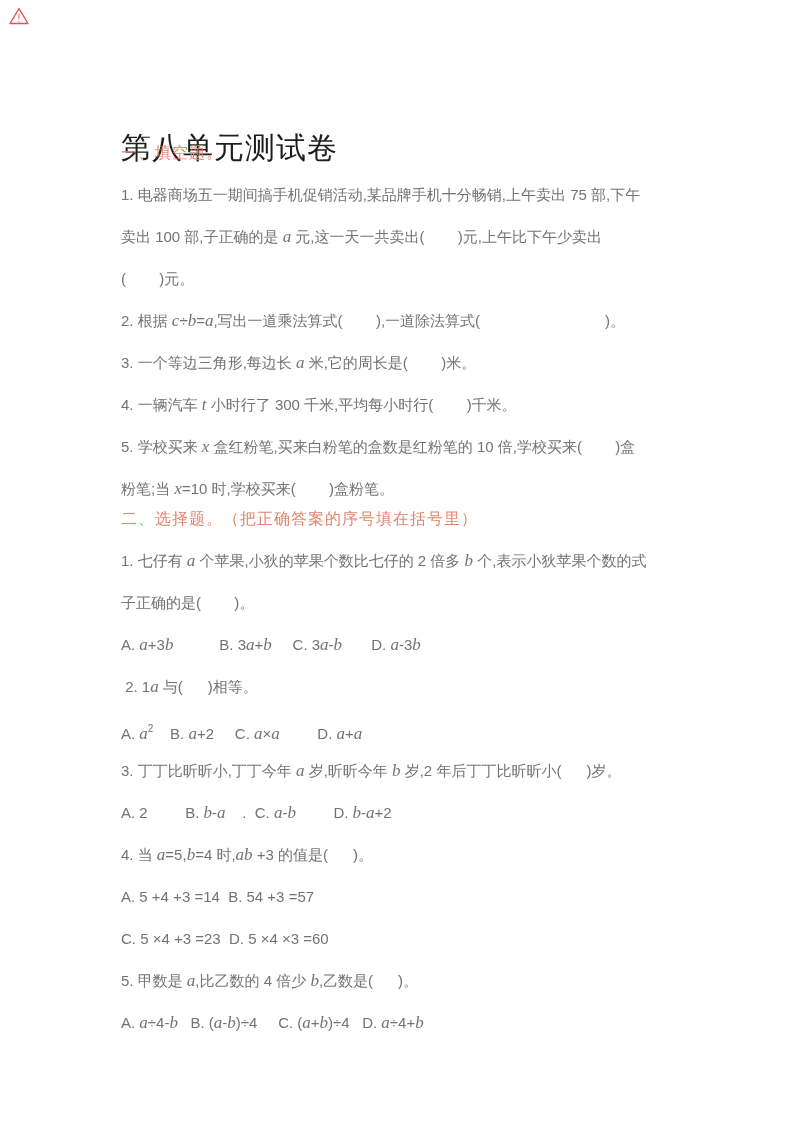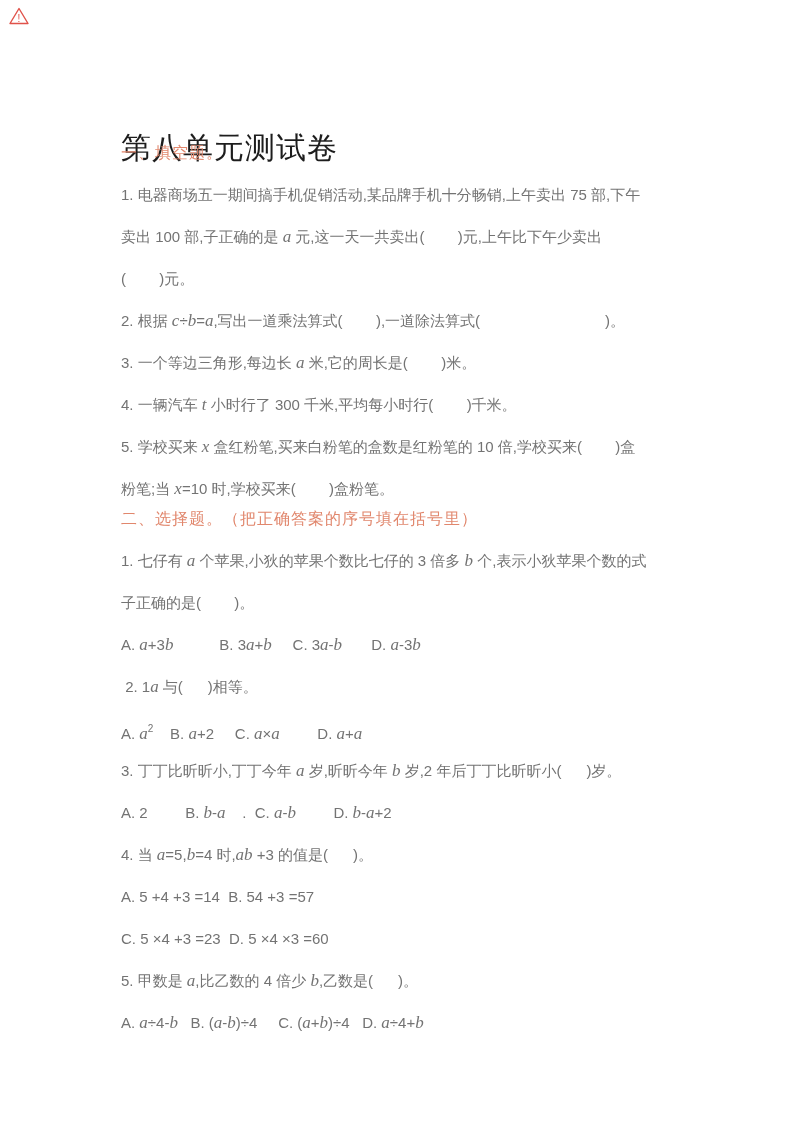--- a/index.html
+++ b/index.html
@@ -67,21 +67,21 @@
       <div class="line h"><span class="n">一、填空题。</span></div>
       <div class="line"><span class="n">1. 电器商场五一期间搞手机促销活动,某品牌手机十分畅销,上午卖出 75 部,下午</span></div>
       <div class="line"><span class="n">卖出 100 部,子正确的是 </span><span class="v">a</span><span class="n"> 元,这一天一共卖出(        )元,上午比下午少卖出</span></div>
       <div class="line"><span class="n">(        )元。</span></div>
       <div class="line"><span class="n">2. 根据 </span><span class="v">c</span><span class="n">÷</span><span class="v">b</span><span class="n">=</span><span class="v">a</span><span class="n">,写出一道乘法算式(        ),一道除法算式(                              )。</span></div>
       <div class="line"><span class="n">3. 一个等边三角形,每边长 </span><span class="v">a</span><span class="n"> 米,它的周长是(        )米。</span></div>
       <div class="line"><span class="n">4. 一辆汽车 </span><span class="v">t</span><span class="n"> 小时行了 300 千米,平均每小时行(        )千米。</span></div>
       <div class="line"><span class="n">5. 学校买来 </span><span class="v">x</span><span class="n"> 盒红粉笔,买来白粉笔的盒数是红粉笔的 10 倍,学校买来(        )盒</span></div>
       <div class="line"><span class="n">粉笔;当 </span><span class="v">x</span><span class="n">=10 时,学校买来(        )盒粉笔。</span></div>
       <div class="line h h2"><span class="n">二、选择题。（把正确答案的序号填在括号里）</span></div>
-      <div class="line"><span class="n">1. 七仔有 </span><span class="v">a</span><span class="n"> 个苹果,小狄的苹果个数比七仔的 3 倍多 </span><span class="v">b</span><span class="n"> 个,表示小狄苹果个数的式</span></div>
+      <div class="line"><span class="n">1. 七仔有 </span><span class="v">a</span><span class="n"> 个苹果,小狄的苹果个数比七仔的 2 倍多 </span><span class="v">b</span><span class="n"> 个,表示小狄苹果个数的式</span></div>
       <div class="line"><span class="n">子正确的是(        )。</span></div>
       <div class="line"><span class="n">A. </span><span class="v">a</span><span class="n">+3</span><span class="v">b</span><span class="n">           B. 3</span><span class="v">a</span><span class="n">+</span><span class="v">b</span><span class="n">     C. 3</span><span class="v">a</span><span class="n">-</span><span class="v">b</span><span class="n">       D. </span><span class="v">a</span><span class="n">-3</span><span class="v">b</span></div>
       <div class="line"><span class="n"> 2. 1</span><span class="v">a</span><span class="n"> 与(      )相等。</span></div>
       <div class="line"><span class="n">A. </span><span class="v">a</span><span class="sup">2</span><span class="n">    B. </span><span class="v">a</span><span class="n">+2     C. </span><span class="v">a</span><span class="n">×</span><span class="v">a</span><span class="n">         D. </span><span class="v">a</span><span class="n">+</span><span class="v">a</span></div>
       <div class="line"><span class="n">3. 丁丁比昕昕小,丁丁今年 </span><span class="v">a</span><span class="n"> 岁,昕昕今年 </span><span class="v">b</span><span class="n"> 岁,2 年后丁丁比昕昕小(      )岁。</span></div>
       <div class="line"><span class="n">A. 2         B. </span><span class="v">b</span><span class="n">-</span><span class="v">a</span><span class="n">    .  C. </span><span class="v">a</span><span class="n">-</span><span class="v">b</span><span class="n">         D. </span><span class="v">b</span><span class="n">-</span><span class="v">a</span><span class="n">+2</span></div>
       <div class="line"><span class="n">4. 当 </span><span class="v">a</span><span class="n">=5,</span><span class="v">b</span><span class="n">=4 时,</span><span class="v">a</span><span class="v">b</span><span class="n"> +3 的值是(      )。</span></div>
       <div class="line"><span class="n">A. 5 +4 +3 =14  B. 54 +3 =57</span></div>
       <div class="line"><span class="n">C. 5 ×4 +3 =23  D. 5 ×4 ×3 =60</span></div>
       <div class="line"><span class="n">5. 甲数是 </span><span class="v">a</span><span class="n">,比乙数的 4 倍少 </span><span class="v">b</span><span class="n">,乙数是(      )。</span></div>

